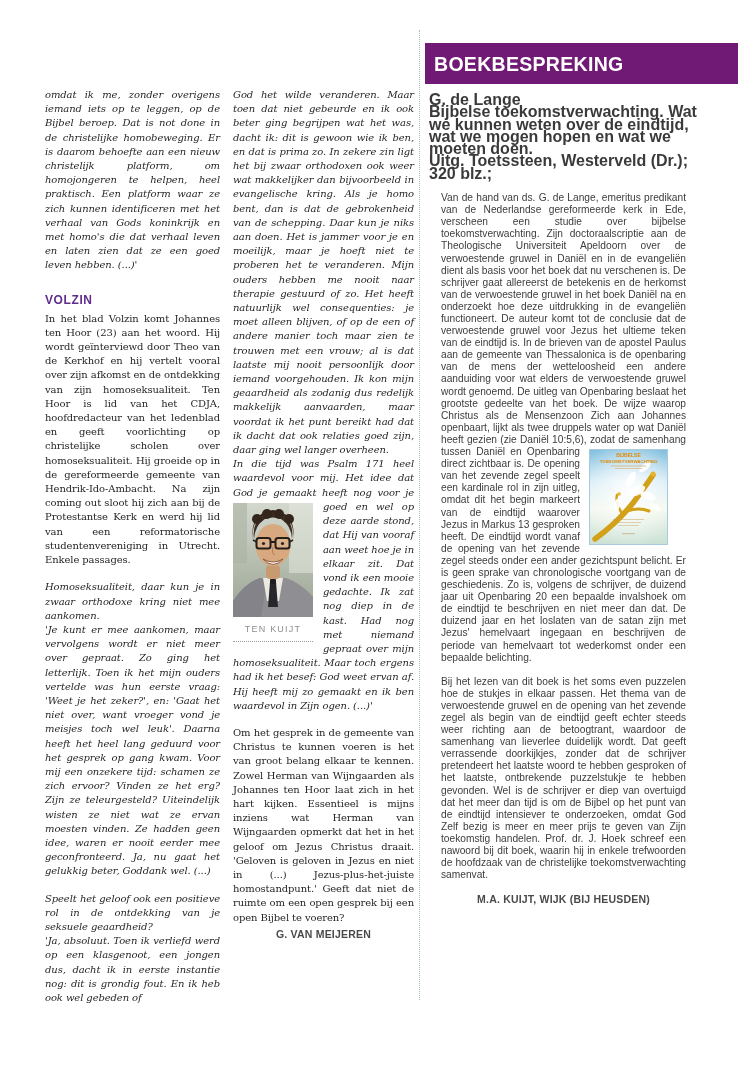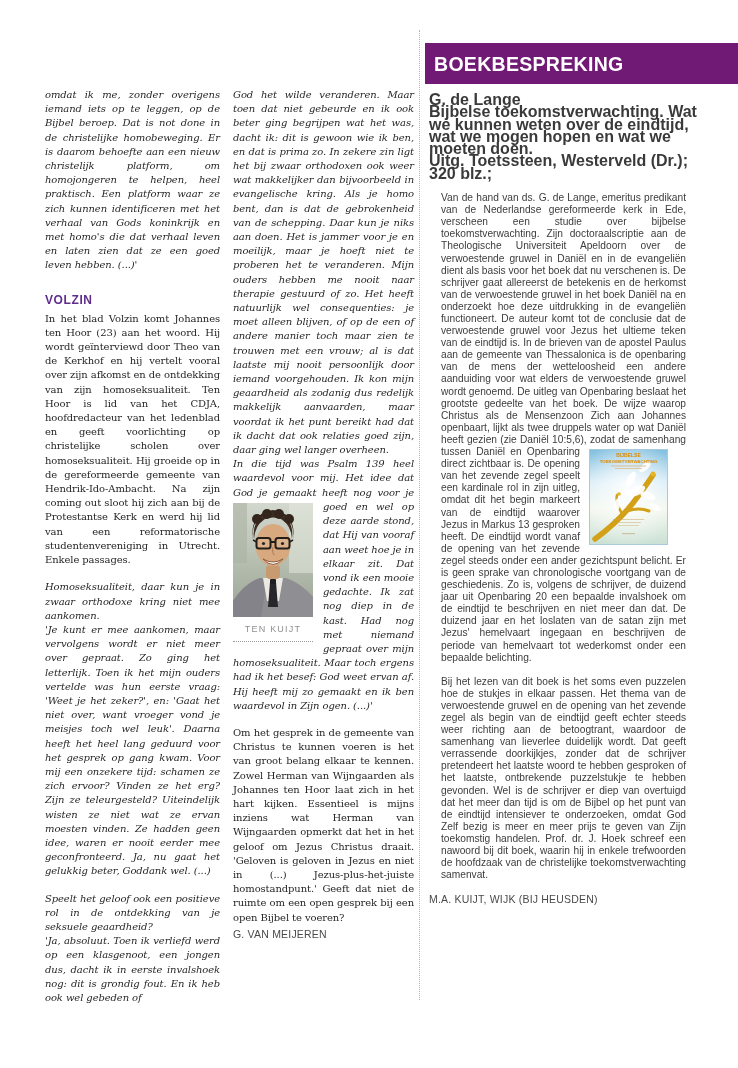--- a/index.html
+++ b/index.html
@@ -22,22 +22,22 @@
          letter-spacing:0.6px;color:#5f2d8c;margin:20px 0 5px 0;}
 
   
   .photo-figure{display:block;float:left;width:80px;margin:3px 10px 3px 0;}
   .photo-figure svg{display:block;width:80px;height:114px;}
   .photo-caption{display:block;text-align:center;font-family:"Liberation Sans",sans-serif;
          font-size:9px;letter-spacing:1.2px;color:#8f8f8f;margin-top:5px;font-style:normal;}
   .caption-rule{display:block;border-bottom:1px dotted #9a9a9a;margin-top:5px;height:0;}
 
   
-  .byline{font-family:"Liberation Sans",sans-serif;font-weight:normal;font-size:10.5px;
-         color:#4a4a4a;text-align:left;margin:3px 0 0 0;letter-spacing:0.2px;}
+  .byline{font-family:"Liberation Sans",sans-serif;font-weight:bold;font-size:10.5px;
+         color:#4a4a4a;text-align:center;margin:3px 0 0 0;letter-spacing:0.2px;}
 
   
   .review-banner{position:absolute;left:425px;top:30px;width:330px;height:41px;background:#701a75;margin-top:13px;}
   .review-banner span{display:block;padding-left:9px;line-height:42px;font-size:19.5px;
          font-weight:bold;color:#ffffff;letter-spacing:0.3px;}
   .col3{position:absolute;left:429px;top:94px;width:269px;}
   .book-info p{margin:0;font-weight:bold;font-size:16px;line-height:12.3px;color:#3a3a3a;
          text-align:left;}
   .sans{font-size:10.2px;line-height:12.1px;text-align:justify;margin:12px;color:#3c3c3c;}
   .book-info{margin-bottom:4px;}
@@ -60,27 +60,27 @@
 
   <div class="vrule"></div>
 
   <section class="col col1">
     <p class="serif italic">omdat ik me, zonder overigens iemand iets op te leggen, op de Bijbel beroep. Dat is not done in de christelijke homobeweging. Er is daarom behoefte aan een nieuw christelijk platform, om homojongeren te helpen, heel praktisch. Een platform waar ze zich kunnen identificeren met het verhaal van Gods koninkrijk en met homo's die dat verhaal leven en laten zien dat ze een goed leven hebben. (...)'</p>
     <h3 class="section-heading">VOLZIN</h3>
     <p class="serif">In het blad Volzin komt Johannes ten Hoor (23) aan het woord. Hij wordt geïnterviewd door Theo van de Kerkhof en hij vertelt vooral over zijn afkomst en de ontdekking van zijn homoseksualiteit. Ten Hoor is lid van het CDJA, hoofdredacteur van het ledenblad en geeft voorlichting op christelijke scholen over homoseksualiteit. Hij groeide op in de gereformeerde gemeente van Hendrik-Ido-Ambacht. Na zijn coming out sloot hij zich aan bij de Protestantse Kerk en werd hij lid van een reformatorische studentenvereniging in Utrecht. Enkele passages.</p>
     <p class="serif italic qgap">Homoseksualiteit, daar kun je in zwaar orthodoxe kring niet mee aankomen.</p>
     <p class="serif italic">'Je kunt er mee aankomen, maar vervolgens wordt er niet meer over gepraat. Zo ging het letterlijk. Toen ik het mijn ouders vertelde was hun eerste vraag: 'Weet je het zeker?', en: 'Gaat het niet over, want vroeger vond je meisjes toch wel leuk'. Daarna heeft het heel lang geduurd voor het gesprek op gang kwam. Voor mij een onzekere tijd: schamen ze zich ervoor? Vinden ze het erg? Zijn ze teleurgesteld? Uiteindelijk wisten ze niet wat ze ervan moesten vinden. Ze hadden geen idee, waren er nooit eerder mee geconfronteerd. Ja, nu gaat het gelukkig beter, Goddank wel. (...)</p>
     <p class="serif italic qgap">Speelt het geloof ook een positieve rol in de ontdekking van je seksuele geaardheid?</p>
-    <p class="serif italic">'Ja, absoluut. Toen ik verliefd werd op een klasgenoot, een jongen dus, dacht ik in eerste invalshoek nog: dit is grondig fout. En ik heb ook wel gebeden of</p>
+    <p class="serif italic">'Ja, absoluut. Toen ik verliefd werd op een klasgenoot, een jongen dus, dacht ik in eerste instantie nog: dit is grondig fout. En ik heb ook wel gebeden of</p>
   </section>
 
   <section class="col col2">
     <p class="serif italic">God het wilde veranderen. Maar toen dat niet gebeurde en ik ook beter ging begrijpen wat het was, dacht ik: dit is gewoon wie ik ben, en dat is prima zo. In zekere zin ligt het bij zwaar orthodoxen ook weer wat makkelijker dan bijvoorbeeld in evangelische kring. Als je homo bent, dan is dat de gebrokenheid van de schepping. Daar kun je niks aan doen. Het is jammer voor je en moeilijk, maar je hoeft niet te proberen het te veranderen. Mijn ouders hebben me nooit naar therapie gestuurd of zo. Het heeft natuurlijk wel consequenties: je moet alleen blijven, of op de een of andere manier toch maar zien te trouwen met een vrouw; al is dat laatste mij nooit persoonlijk door iemand voorgehouden. Ik kon mijn geaardheid als zodanig dus redelijk makkelijk aanvaarden, maar voordat ik het punt bereikt had dat ik dacht dat ook relaties goed zijn, daar ging wel langer overheen.</p>
     <p class="serif italic">
-      <span>In die tijd was Psalm 139 heel waardevol voor mij. Het idee dat God je gemaakt heeft nog voor je goed en wel</span>
+      <span>In die tijd was Psalm 171 heel waardevol voor mij. Het idee dat God je gemaakt heeft nog voor je goed en wel</span>
       <span class="photo-figure">
         <svg viewBox="0 0 80 114" aria-hidden="true">
           <defs>
             <linearGradient id="pbg" x1="0" y1="0" x2="0" y2="1">
               <stop offset="0" stop-color="#d3d8cf"></stop>
               <stop offset="0.55" stop-color="#b4bcae"></stop>
               <stop offset="1" stop-color="#9aa394"></stop>
             </linearGradient>
           </defs>
           <rect x="0" y="0" width="80" height="114" fill="url(#pbg)"></rect>

